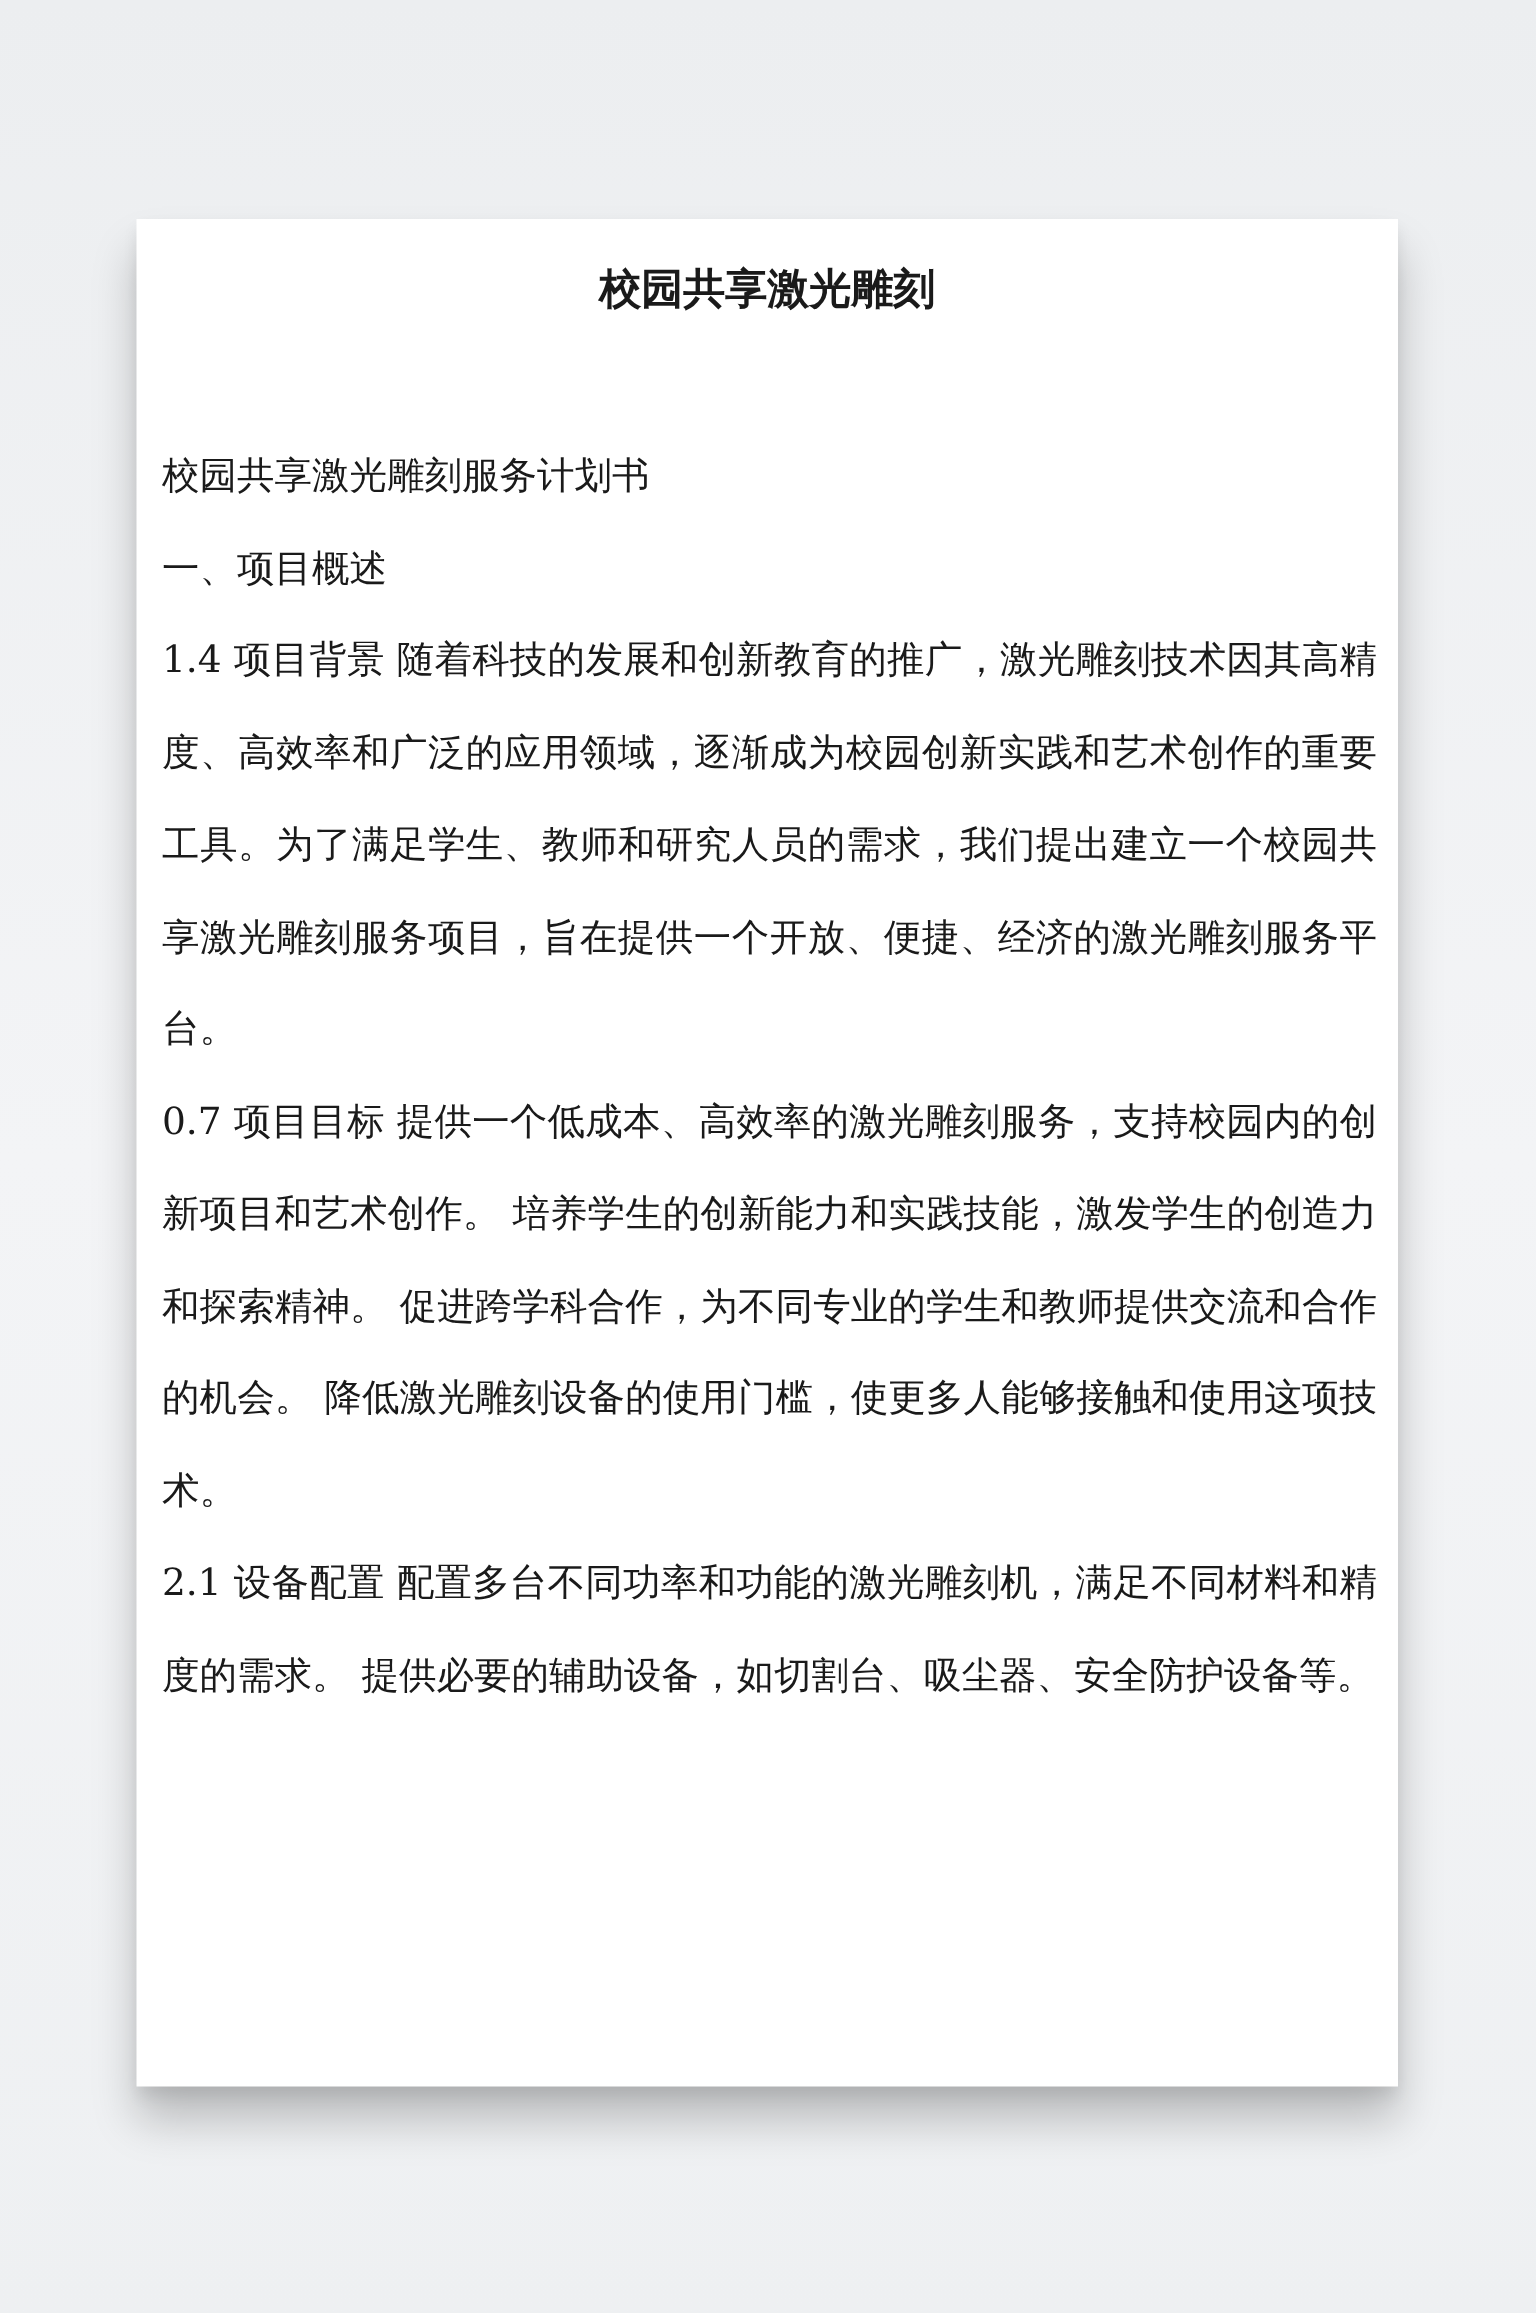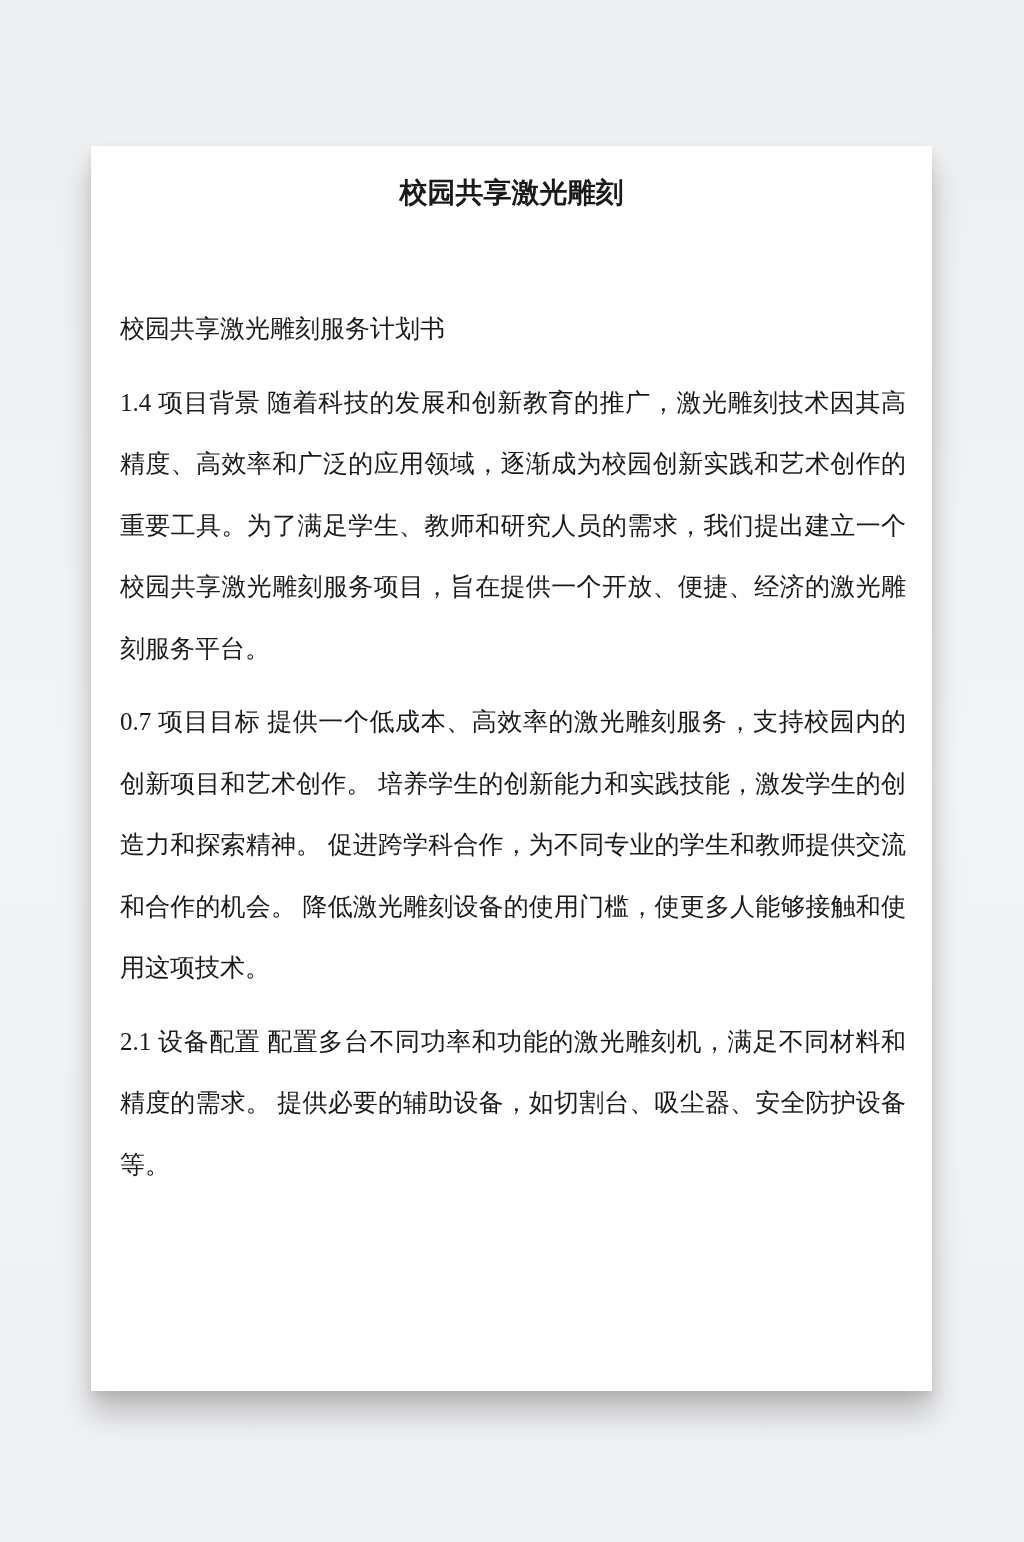--- a/index.html
+++ b/index.html
@@ -21,26 +21,27 @@
   .title {
     position: absolute; left: 0; right: 0; top: 28px;
     text-align: center; font-size: 28px; font-weight: bold;
     letter-spacing: 0px;
   }
   .content {
     position: absolute; left: 17px; right: 14px; top: 140px;
     font-size: 25px; line-height: 61.5px;
     text-align: justify;
   }
-  .para { margin: 12px; font-family: Liberation Serif, serif; }
+  .para { margin: 0; }
 </style>
 </head>
 <body>
 
 <div class="page">
   <div class="title">校园共享激光雕刻</div>
   <div class="content">
     <p class="para">校园共享激光雕刻服务计划书</p>
+    <p class="para">一、项目概述</p>
     <p class="para">1.4 项目背景 随着科技的发展和创新教育的推广，激光雕刻技术因其高精度、高效率和广泛的应用领域，逐渐成为校园创新实践和艺术创作的重要工具。为了满足学生、教师和研究人员的需求，我们提出建立一个校园共享激光雕刻服务项目，旨在提供一个开放、便捷、经济的激光雕刻服务平台。</p>
     <p class="para">0.7 项目目标 提供一个低成本、高效率的激光雕刻服务，支持校园内的创新项目和艺术创作。 培养学生的创新能力和实践技能，激发学生的创造力和探索精神。 促进跨学科合作，为不同专业的学生和教师提供交流和合作的机会。 降低激光雕刻设备的使用门槛，使更多人能够接触和使用这项技术。</p>
     <p class="para">2.1 设备配置 配置多台不同功率和功能的激光雕刻机，满足不同材料和精度的需求。 提供必要的辅助设备，如切割台、吸尘器、安全防护设备等。</p>
   </div>
 </div>
 
 </body></html>

